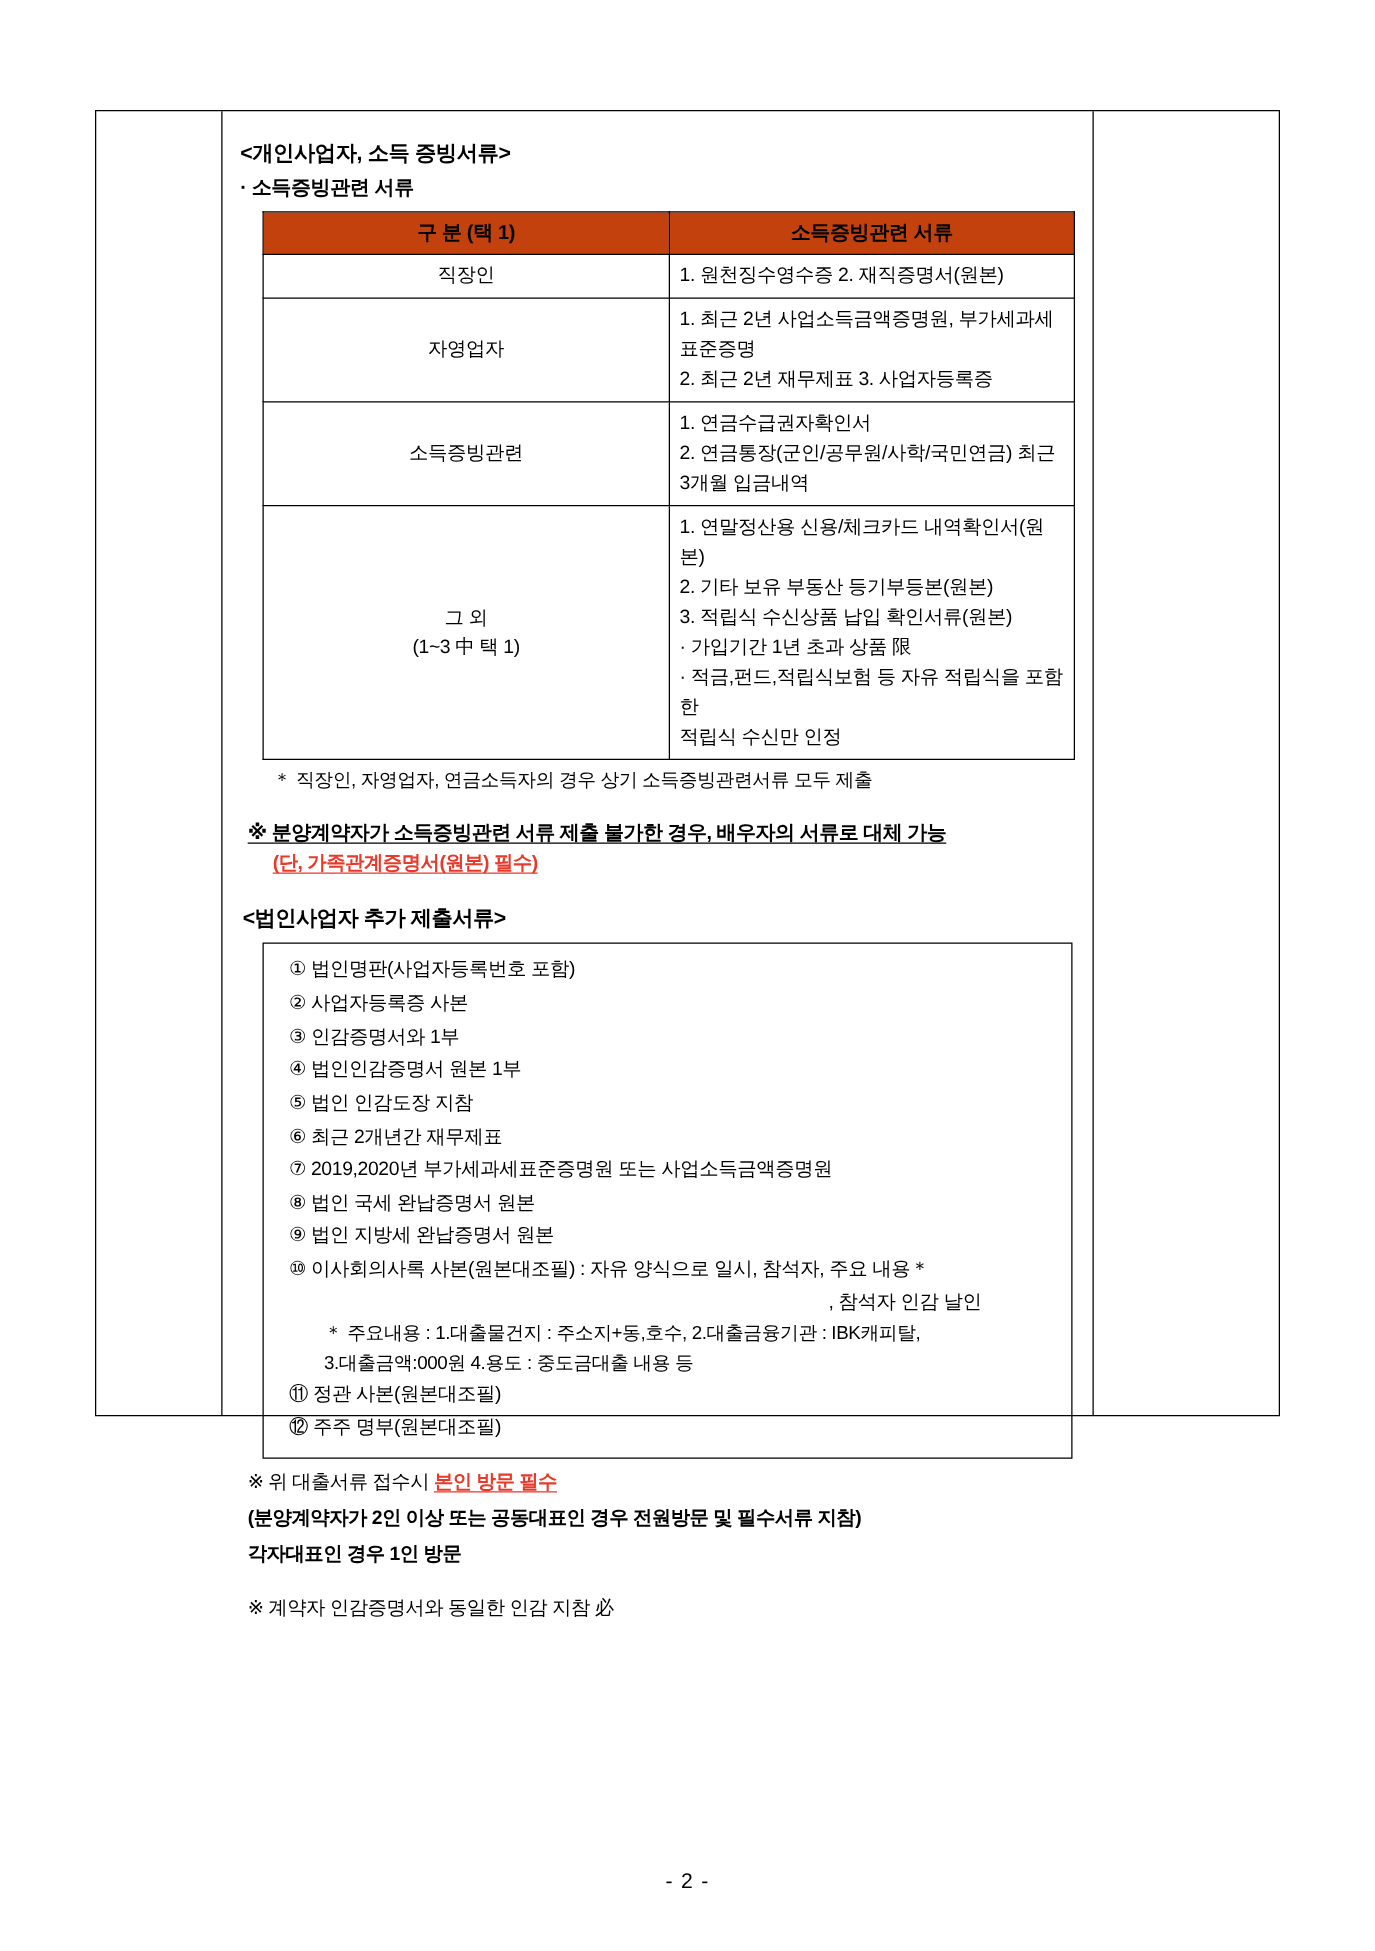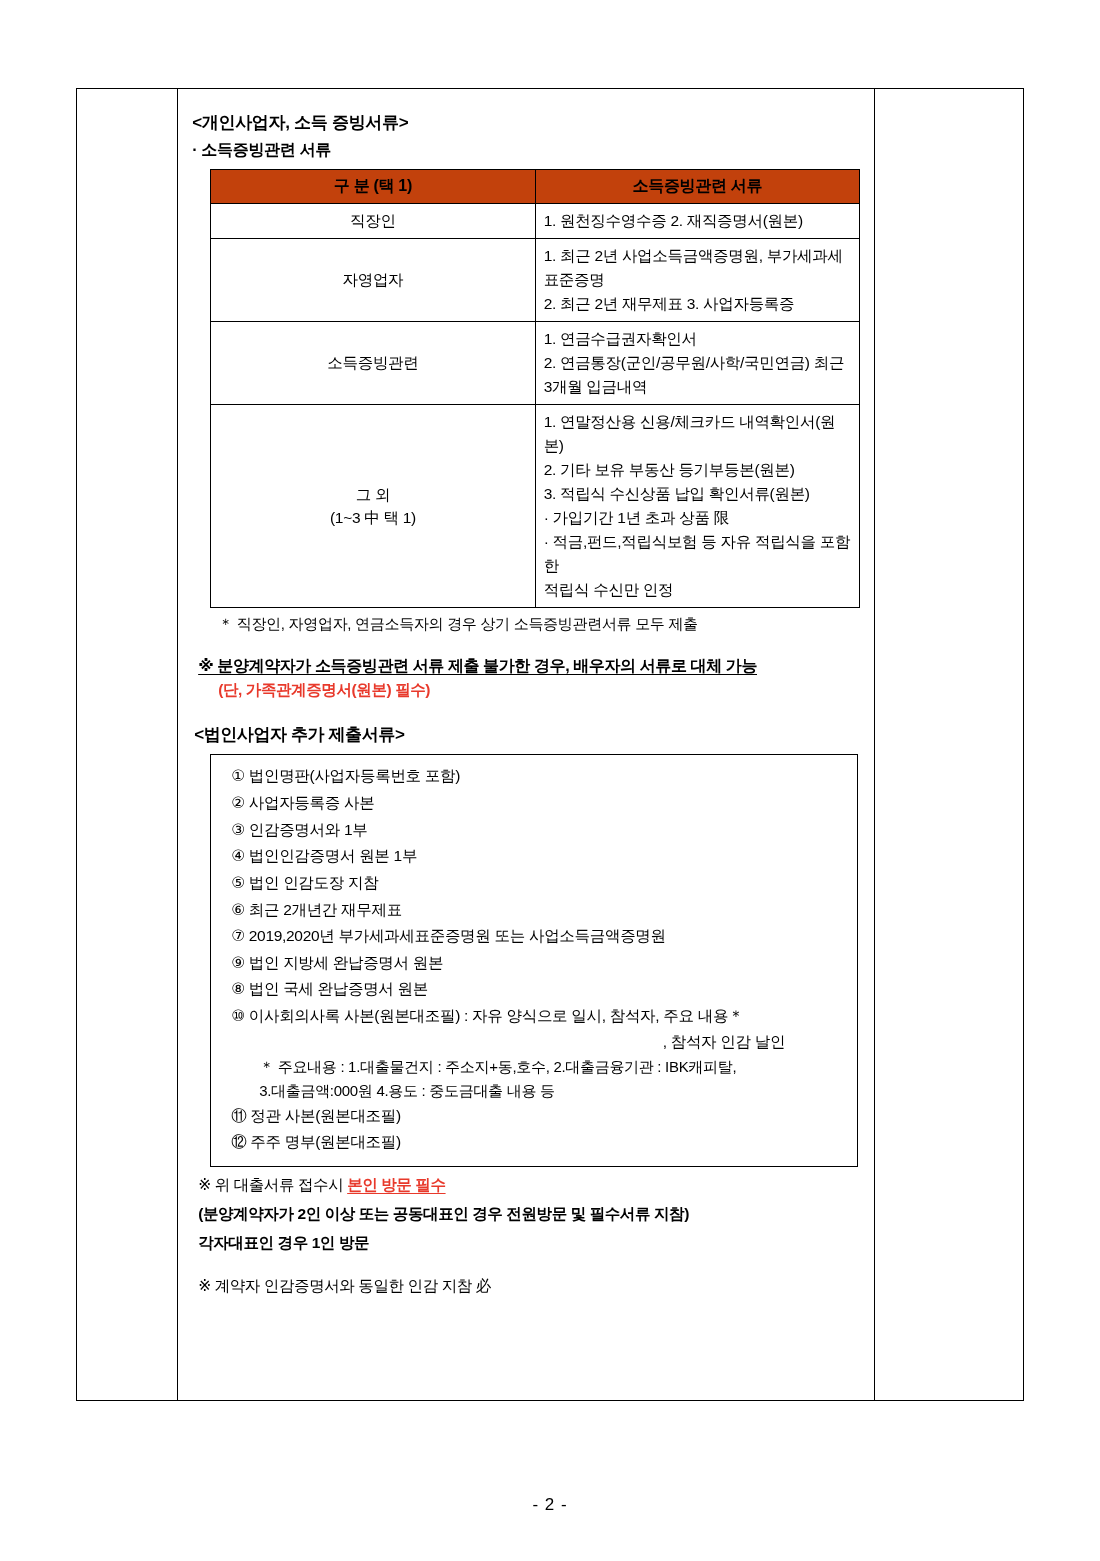--- a/index.html
+++ b/index.html
@@ -18,21 +18,21 @@
     position: relative;
     width: 1100px;
     height: 1561px;
   }
   
   .doc-frame {
     position: absolute;
     left: 76px;
     top: 88px;
     width: 948px;
-    height: 1313px;
+    height: 1045px;
     border: 1px solid #000;
     box-sizing: border-box;
     display: flex;
   }
   .col-left {
     width: 108px;
     border-right: 1px solid #000;
     box-sizing: border-box;
   }
   .col-main {
@@ -106,20 +106,21 @@
     text-decoration: underline;
     text-underline-offset: 3px;
     display: inline-block;
   }
   .note-red {
     font-size: 15.5px;
     font-weight: bold;
     color: #e8392b;
     margin: 3px 0 0 26px;
     letter-spacing: -0.4px;
+    text-decoration: underline;
     text-underline-offset: 3px;
     display: inline-block;
   }
 
   .heading2 {
     font-size: 17px;
     font-weight: bold;
     margin: 22px 0 8px 2px;
     letter-spacing: -0.4px;
   }
@@ -236,22 +237,22 @@
       <div class="heading2">&lt;법인사업자 추가 제출서류&gt;</div>
 
       <div class="corp-box">
         <div class="corp-item">① 법인명판(사업자등록번호 포함)</div>
         <div class="corp-item">② 사업자등록증 사본</div>
         <div class="corp-item">③ 인감증명서와 1부</div>
         <div class="corp-item">④ 법인인감증명서 원본 1부</div>
         <div class="corp-item">⑤ 법인 인감도장 지참</div>
         <div class="corp-item">⑥ 최근 2개년간 재무제표</div>
         <div class="corp-item">⑦ 2019,2020년 부가세과세표준증명원 또는 사업소득금액증명원</div>
+        <div class="corp-item">⑧ 법인 국세 완납증명서 원본</div>
         <div class="corp-item">⑨ 법인 지방세 완납증명서 원본</div>
-        <div class="corp-item">⑧ 법인 국세 완납증명서 원본</div>
         <div class="corp-item">⑩ 이사회의사록 사본(원본대조필) : 자유 양식으로 일시, 참석자, 주요 내용＊</div>
         <div class="corp-cont">, 참석자 인감 날인</div>
         <div class="corp-sub">＊ 주요내용 : 1.대출물건지 : 주소지+동,호수, 2.대출금융기관 : IBK캐피탈,
         3.대출금액:000원 4.용도 : 중도금대출 내용 등</div>
         <div class="corp-item">⑪ 정관 사본(원본대조필)</div>
         <div class="corp-item">⑫ 주주 명부(원본대조필)</div>
       </div>
 
       <div class="foot-line">
         <span>※ 위 대출서류 접수시 </span><span class="red-underline">본인 방문 필수</span>

